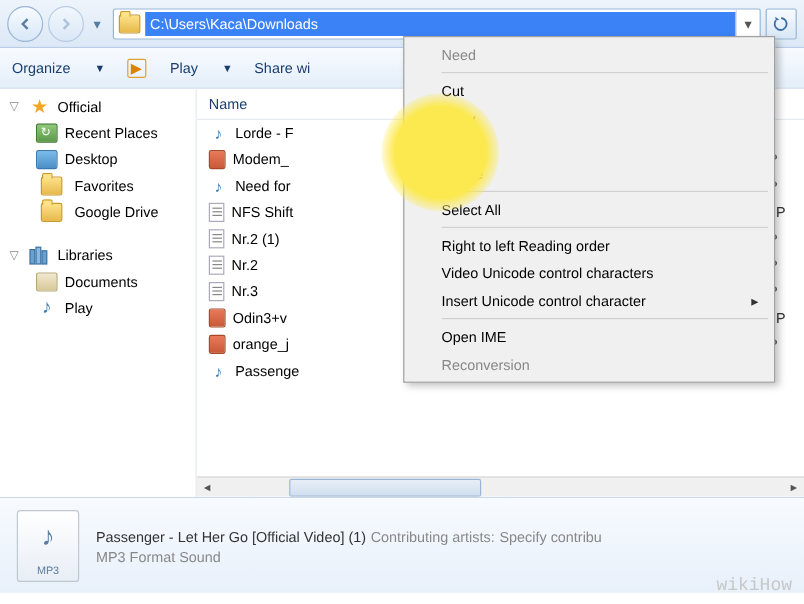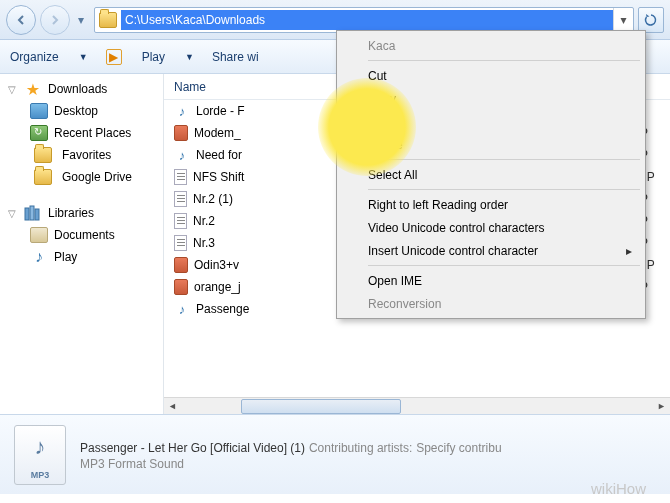--- a/index.html
+++ b/index.html
@@ -46,26 +46,26 @@
 .ctxitem.dis{color:#888}
 .ctxitem.sub:after{content:"▸";position:absolute;right:10px;color:#333}
 .ctxsep{height:1px;background:#d0d0d0;margin:3px 2px 3px 28px}
 .scrollb{position:absolute;bottom:0;left:0;right:0;height:17px;background:#f0f0f0;border-top:1px solid #d8d8d8;display:flex;align-items:center}
 .scrollb .tr{flex:1;height:17px;position:relative}
 .scrollb .th{position:absolute;left:60px;width:160px;height:15px;top:1px;background:linear-gradient(#e8eef6,#cfdff0);border:1px solid #9ab6d5;border-radius:2px}
 .scrollb .ar{width:17px;height:17px;display:flex;align-items:center;justify-content:center;color:#555;font-size:9px}
 .detbar{height:80px;background:linear-gradient(#f7fbff,#e8f0fa);border-top:1px solid #c8d8ea;display:flex;align-items:center;padding:8px 14px;gap:14px}
 .bigicn{width:52px;height:60px;border:1px solid #c0c8d0;background:linear-gradient(#fff,#e8eef6);border-radius:3px;display:flex;flex-direction:column;align-items:center;justify-content:flex-end;padding-bottom:4px;position:relative}
 .bigicn .n{color:#5a7ca0;font-size:22px;position:absolute;top:8px}
-.bigicn .l{font-size:9px;color:#5a7ca0;font-weight:bold}
+.bigicn .l{font-size:9px;color:#5a7ca0;font-weight:normal}
 .detx{flex:1}
 .dett{font-size:14px;color:#333}
 .dett .g{color:#888}
 .dets{color:#888;margin-top:2px}
-.wm{position:absolute;bottom:6px;right:24px;color:#c8c8c8;font-size:15px;font-family:Liberation Sans, sans-serif;z-index:30}
+.wm{position:absolute;bottom:6px;right:10px;color:#c8c8c8;font-size:15px;font-family:Liberation Mono, monospace;z-index:30}
 .datecol{position:absolute;right:6px;top:26px;width:34px;color:#333}
 .datecol div{height:22px;line-height:22px}
 </style>
 </head>
 <body>
 
 <div class="topbar">
   <div class="navcirc">
       <svg width="12" height="12" viewBox="0 0 12 12">
         <path d="M8 2 L4 6 L8 10" stroke="#5a7ca0" stroke-width="2" fill="none"></path>
@@ -104,29 +104,29 @@
       <span>Share wi</span>
     </div>
 </div>
 
 <div class="body">
   <div class="nav">
     <div class="navgrp">
       <div class="navhdr">
           <span class="exp">▽</span>
           <span class="icn star">★</span>
-          <span>Downloads</span>
+          <span>Official</span>
+        </div>
+      <div class="navitem">
+          <span class="icn clock"></span>
+          <span>Recent Places</span>
         </div>
       <div class="navitem">
           <span class="icn desk"></span>
           <span>Desktop</span>
-        </div>
-      <div class="navitem">
-          <span class="icn clock"></span>
-          <span>Recent Places</span>
         </div>
       <div class="navitem">
           <span class="icn foldicn"></span>
           <span>Favorites</span>
         </div>
       <div class="navitem">
           <span class="icn foldicn"></span>
           <span>Google Drive</span>
         </div>
     </div>
@@ -215,21 +215,21 @@
           <div class="th"></div>
         </div>
       <div class="ar">►</div>
     </div>
   </div>
 </div>
 
 <div class="hili"></div>
 
 <div class="ctxmenu">
-  <div class="ctxitem dis">Kaca</div>
+  <div class="ctxitem dis">Need</div>
   <div class="ctxsep"></div>
   <div class="ctxitem">Cut</div>
   <div class="ctxitem">Copy</div>
   <div class="ctxitem">Paste</div>
   <div class="ctxitem">Delete</div>
   <div class="ctxsep"></div>
   <div class="ctxitem">Select All</div>
   <div class="ctxsep"></div>
   <div class="ctxitem">Right to left Reading order</div>
   <div class="ctxitem">Video Unicode control characters</div>

